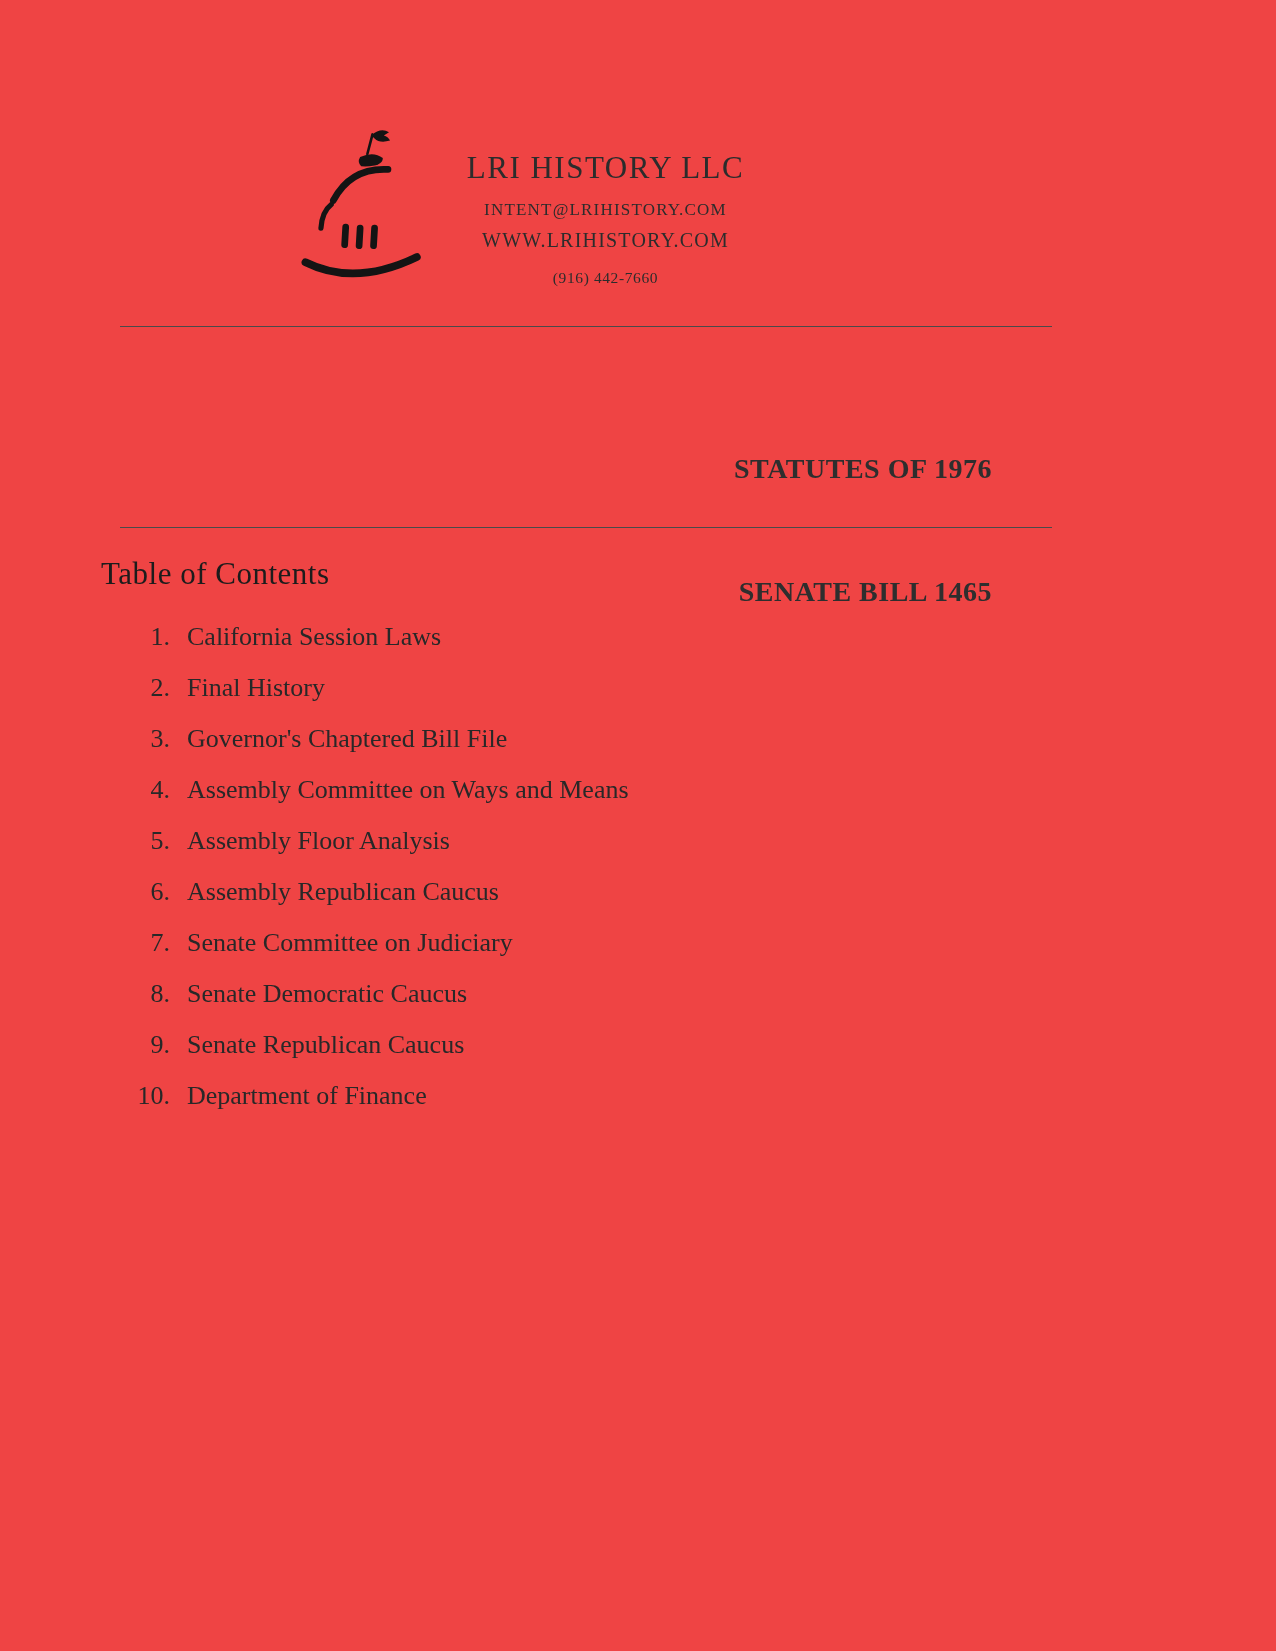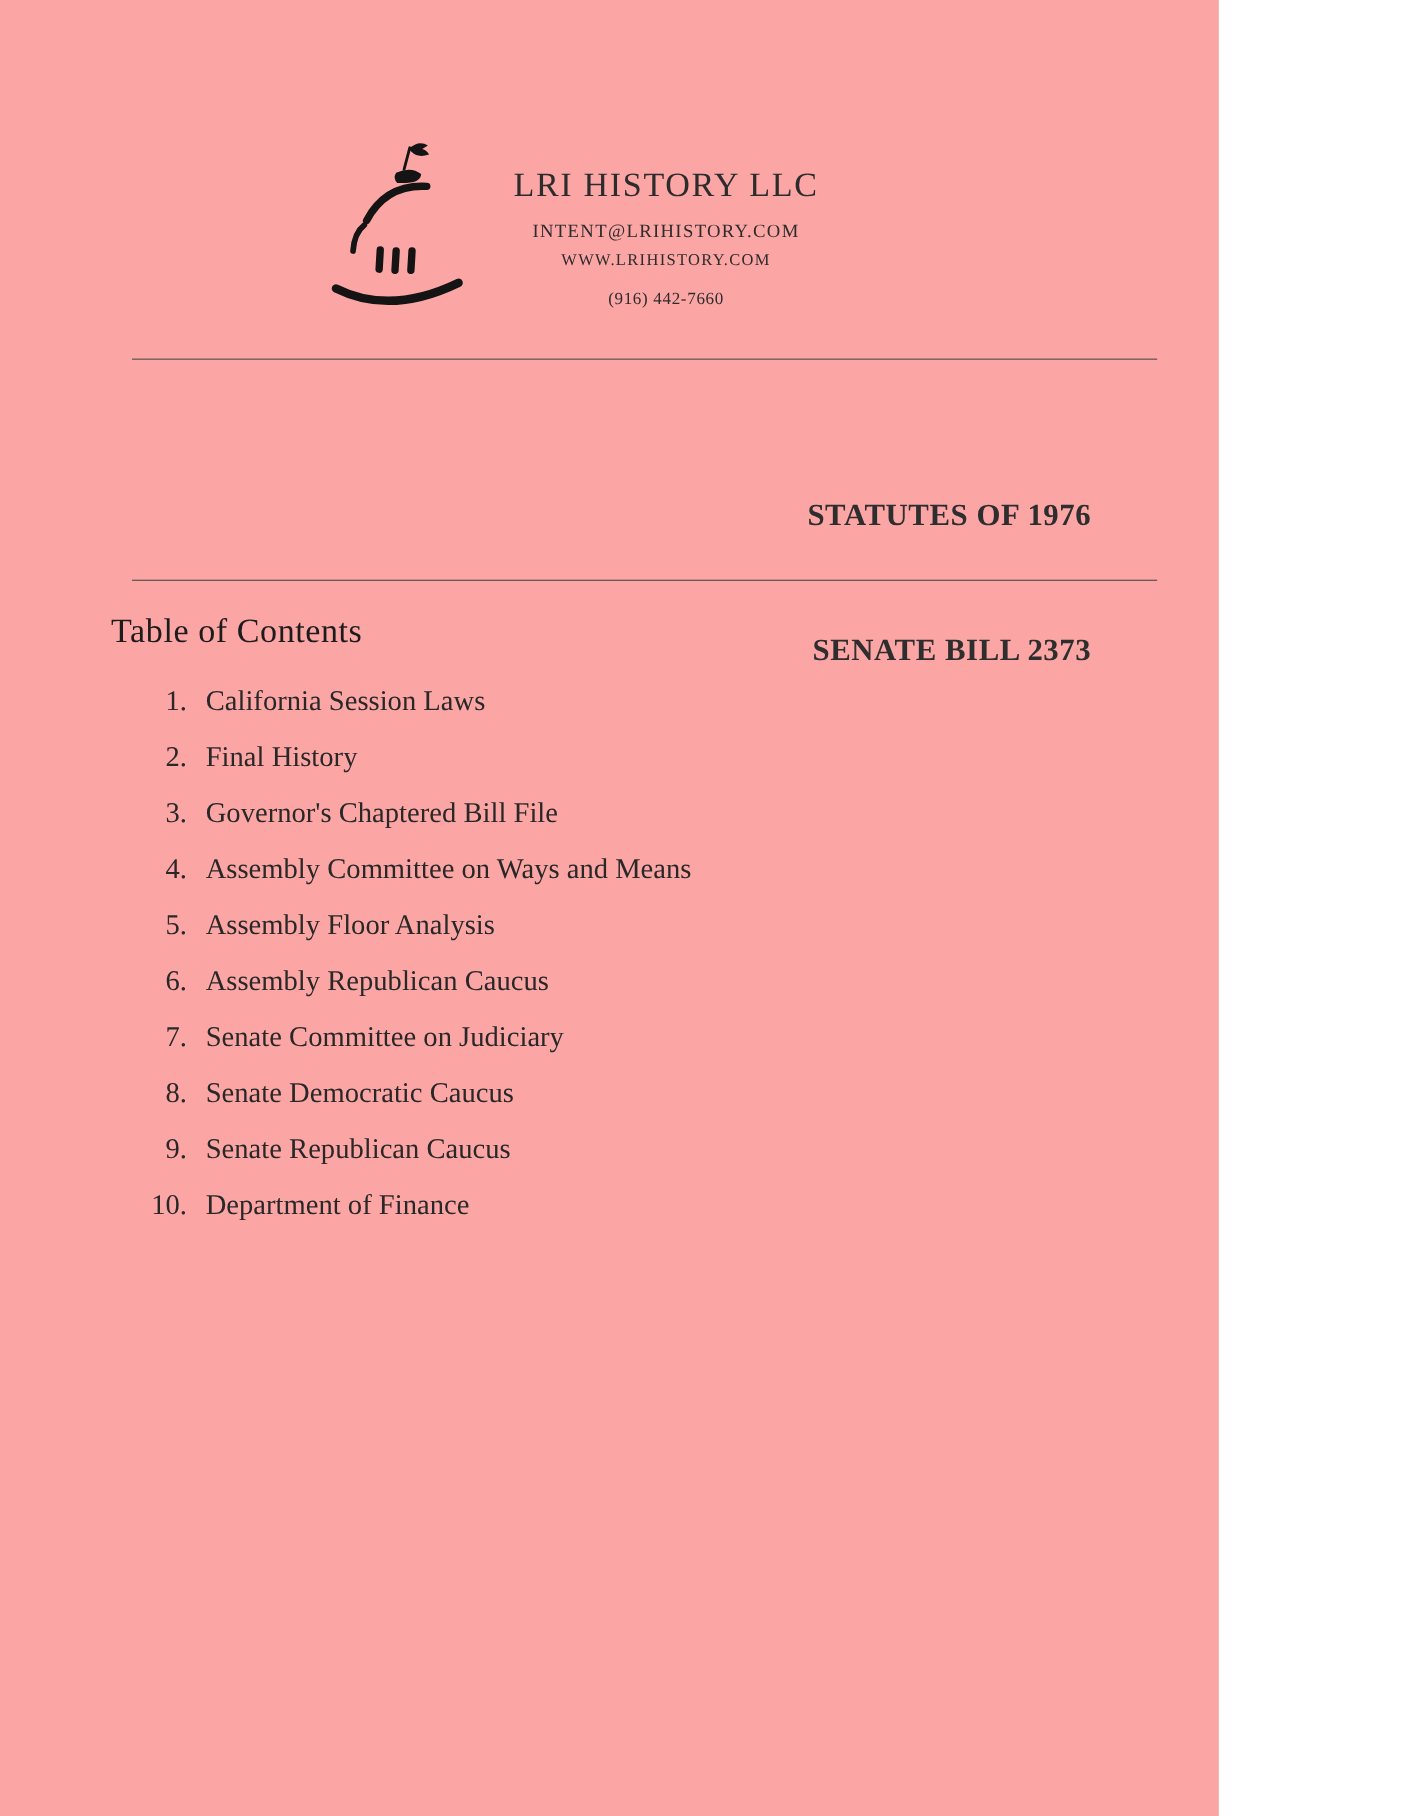--- a/index.html
+++ b/index.html
@@ -1,21 +1,21 @@
 <!DOCTYPE html>
 <html><head>
 <meta charset="utf-8">
 <style>
   * { margin: 0; padding: 0; box-sizing: border-box; }
   html, body { background: #ffffff; }
   .page {
     position: relative;
-    width: 1108px;
+    width: 1276px;
     height: 1651px;
-    background: #fca5a5;
+    background: #ef4444;
     font-family: "Liberation Serif", serif;
     color: #222222;
     overflow: hidden;
   }
 
   
   .logo-wrap {
     position: absolute;
     left: 295px;
     top: 122px;
@@ -40,21 +40,21 @@
   }
   .contact-email {
     margin-top: 14px;
     font-size: 17px;
     letter-spacing: 1.2px;
     color: #2c2c2c;
     white-space: nowrap;
   }
   .contact-web {
     margin-top: 9px;
-    font-size: 15px;
+    font-size: 20px;
     letter-spacing: 1.2px;
     color: #2c2c2c;
     white-space: nowrap;
   }
   .contact-phone {
     margin-top: 17px;
     font-size: 15.5px;
     letter-spacing: 0.6px;
     color: #2c2c2c;
     white-space: nowrap;
@@ -148,21 +148,21 @@
     <div class="contact-email">INTENT@LRIHISTORY.COM</div>
     <div class="contact-web">WWW.LRIHISTORY.COM</div>
     <div class="contact-phone">(916) 442-7660</div>
   </div>
 
   <div class="rule rule-top"></div>
   <div class="rule rule-bottom"></div>
 
   <div class="title-block">
     <div>STATUTES OF 1976</div>
-    <div>SENATE BILL 2373</div>
+    <div>SENATE BILL 1465</div>
   </div>
 
   <div class="toc-heading">Table of Contents</div>
 
   <ul class="toc-list">
     <li class="toc-item">
       <span class="toc-num">1.</span>
       <span class="toc-label">California Session Laws</span>
     </li>
     <li class="toc-item">

